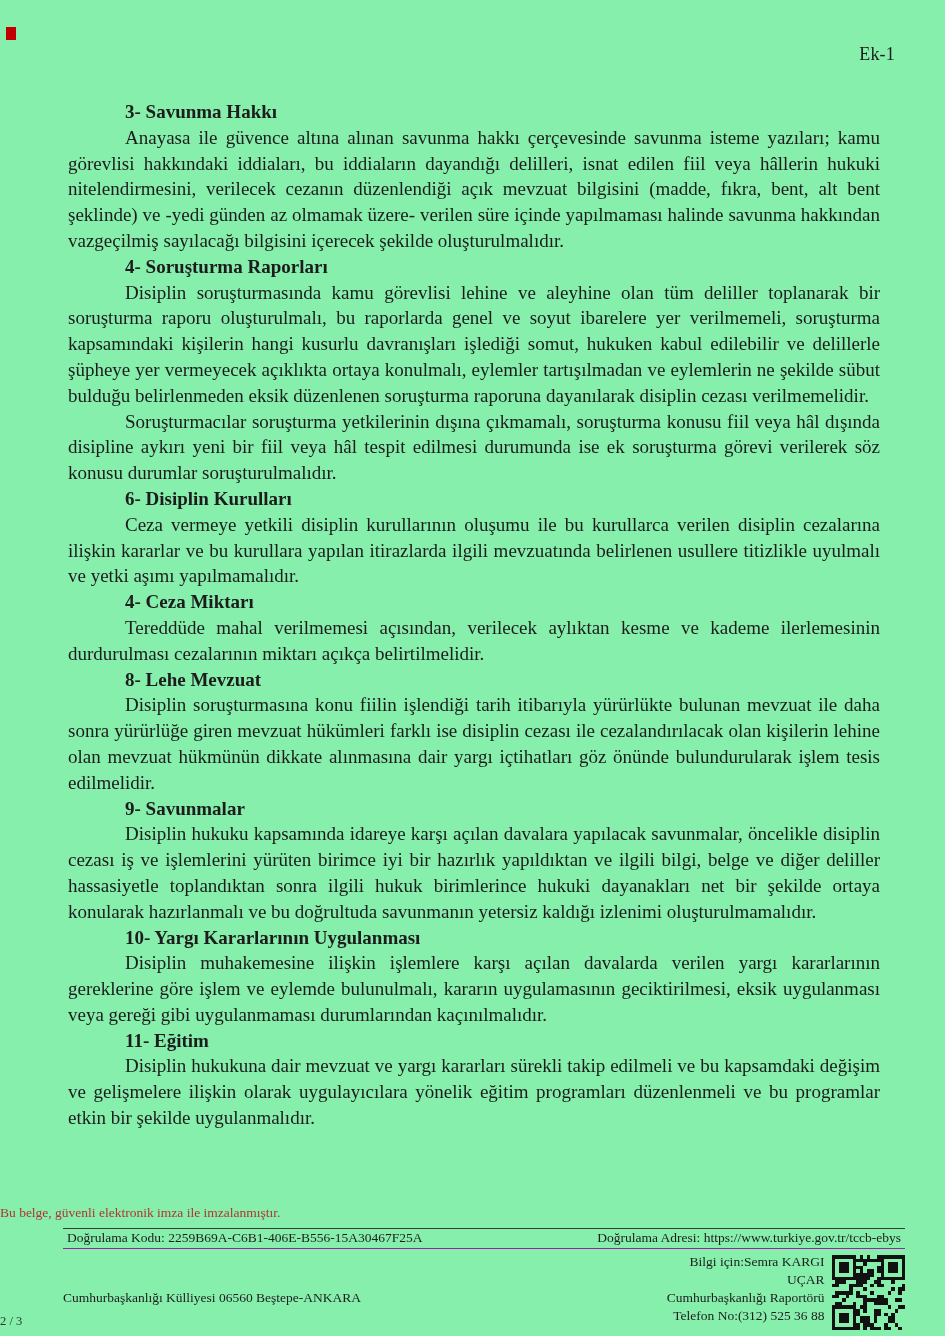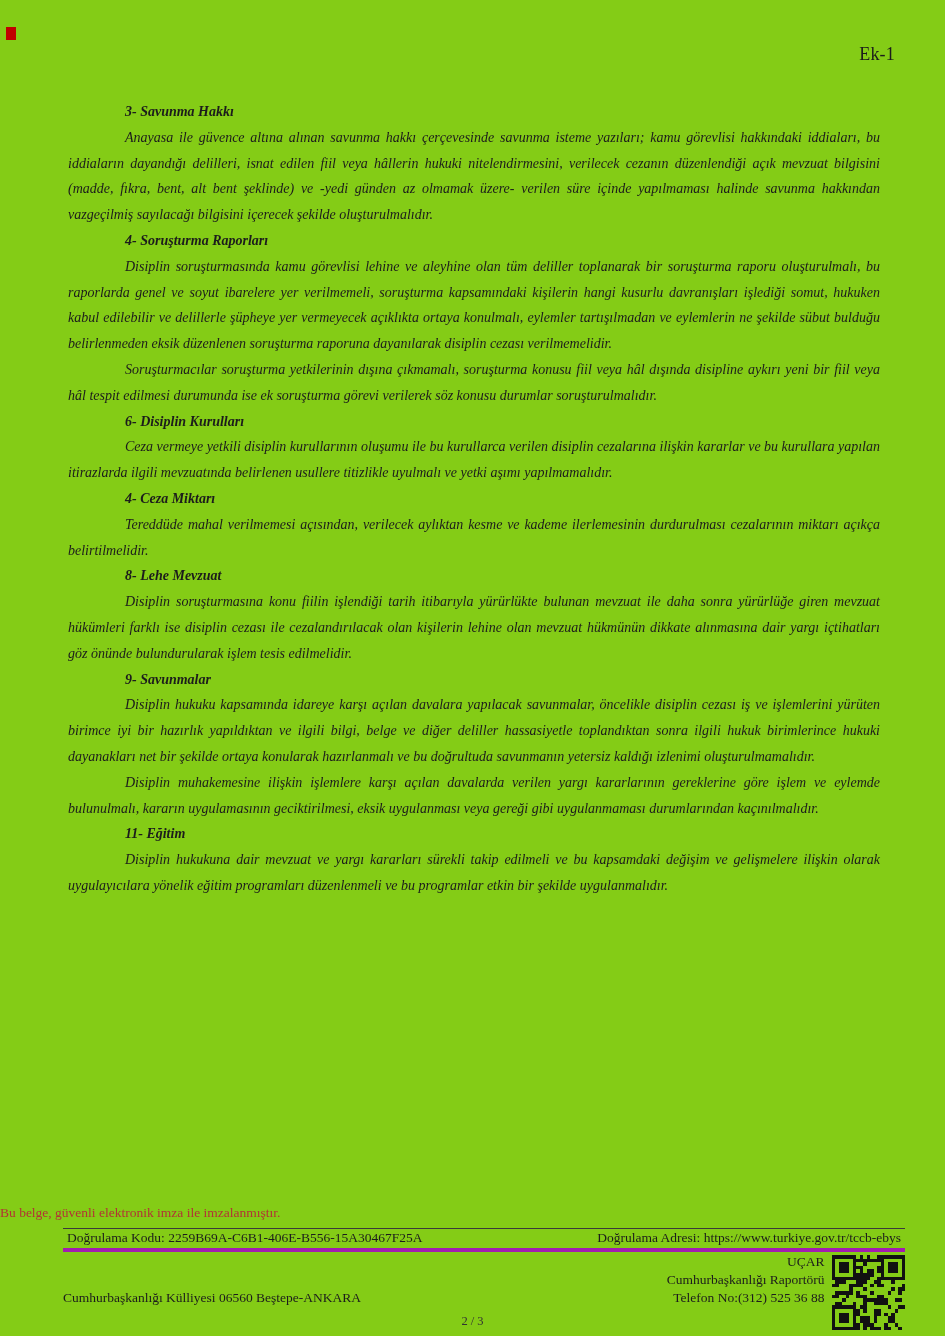--- a/index.html
+++ b/index.html
@@ -1,50 +1,50 @@
 <!DOCTYPE html>
 <html lang="tr"><head>
 <meta charset="utf-8">
 <style>
   html,body { margin:0; padding:0; background:#888; }
   .page {
     position:relative; width:945px; height:1336px; margin:0 auto;
-    background:#84cc16; overflow:hidden;
+    background:#86efac; overflow:hidden;
     font-family:"Liberation Serif", serif; color:#1c1c1c;
   }
   .corner-mark { position:absolute; top:27px; left:6px; width:10px; height:13px; background:#c00000; }
   .annex { position:absolute; top:44px; right:50px; font-size:18px; letter-spacing:0.2px; }
   .doc-body {
     position:absolute; top:99px; left:68px; width:812px;
-    font-size:14px; line-height:25.8px; text-align:justify;font-style:italic;
+    font-size:19px; line-height:25.8px; text-align:justify;
   }
   .doc-body p { margin:0; text-indent:57px; }
   .doc-body p.h { font-weight:bold; text-align:left; }
   .footer-notice {
     position:absolute; top:1205px; left:0; width:100%;
     text-align:left; font-size:13.5px; color:#b23434;
   }
   .vrow {
     position:absolute; top:1228px; left:63px; width:842px; box-sizing:border-box;
-    border-top:1.5px solid #3a3a3a; border-bottom:4px solid #a21caf;
+    border-top:1.5px solid #3a3a3a; border-bottom:1px solid #a21caf;
     padding:1px 4px 2px 4px;
     display:flex; justify-content:space-between; font-size:13.5px;
   }
   .lower {
     position:absolute; top:1253px; left:63px; width:842px;
     display:flex; align-items:flex-start; font-size:13.5px; line-height:18px;
   }
   .lcol { white-space:pre-wrap; }
   .rcol { flex:1; text-align:right; margin-right:7px; }
   .qr {
     display:grid; grid-template-columns:repeat(21, 3.5px); grid-auto-rows:3.6px;
     margin-top:2px;
   }
   .qr .m { background:#111; }
-  .pagenum { position:absolute; top:1314px; left:0; width:100%; text-align:center; font-size:12.5px; color:#333; }
+  .pagenum { position:absolute; top:1314px; left:0; width:100%; text-align:left; font-size:12.5px; color:#333; }
 </style>
 </head>
 <body>
 
 <div class="page">
 
   <div class="corner-mark"></div>
 
   <div class="annex">Ek-1</div>
 
@@ -55,40 +55,42 @@
     <p>Disiplin soruşturmasında kamu görevlisi lehine ve aleyhine olan tüm deliller toplanarak bir soruşturma raporu oluşturulmalı, bu raporlarda genel ve soyut ibarelere yer verilmemeli, soruşturma kapsamındaki kişilerin hangi kusurlu davranışları işlediği somut, hukuken kabul edilebilir ve delillerle şüpheye yer vermeyecek açıklıkta ortaya konulmalı, eylemler tartışılmadan ve eylemlerin ne şekilde sübut bulduğu belirlenmeden eksik düzenlenen soruşturma raporuna dayanılarak disiplin cezası verilmemelidir.</p>
     <p>Soruşturmacılar soruşturma yetkilerinin dışına çıkmamalı, soruşturma konusu fiil veya hâl dışında disipline aykırı yeni bir fiil veya hâl tespit edilmesi durumunda ise ek soruşturma görevi verilerek söz konusu durumlar soruşturulmalıdır.</p>
     <p class="h">6- Disiplin Kurulları</p>
     <p>Ceza vermeye yetkili disiplin kurullarının oluşumu ile bu kurullarca verilen disiplin cezalarına ilişkin kararlar ve bu kurullara yapılan itirazlarda ilgili mevzuatında belirlenen usullere titizlikle uyulmalı ve yetki aşımı yapılmamalıdır.</p>
     <p class="h">4- Ceza Miktarı</p>
     <p>Tereddüde mahal verilmemesi açısından, verilecek aylıktan kesme ve kademe ilerlemesinin durdurulması cezalarının miktarı açıkça belirtilmelidir.</p>
     <p class="h">8- Lehe Mevzuat</p>
     <p>Disiplin soruşturmasına konu fiilin işlendiği tarih itibarıyla yürürlükte bulunan mevzuat ile daha sonra yürürlüğe giren mevzuat hükümleri farklı ise disiplin cezası ile cezalandırılacak olan kişilerin lehine olan mevzuat hükmünün dikkate alınmasına dair yargı içtihatları göz önünde bulundurularak işlem tesis edilmelidir.</p>
     <p class="h">9- Savunmalar</p>
     <p>Disiplin hukuku kapsamında idareye karşı açılan davalara yapılacak savunmalar, öncelikle disiplin cezası iş ve işlemlerini yürüten birimce iyi bir hazırlık yapıldıktan ve ilgili bilgi, belge ve diğer deliller hassasiyetle toplandıktan sonra ilgili hukuk birimlerince hukuki dayanakları net bir şekilde ortaya konularak hazırlanmalı ve bu doğrultuda savunmanın yetersiz kaldığı izlenimi oluşturulmamalıdır.</p>
+    <p class="h">10- Yargı Kararlarının Uygulanması</p>
     <p>Disiplin muhakemesine ilişkin işlemlere karşı açılan davalarda verilen yargı kararlarının gereklerine göre işlem ve eylemde bulunulmalı, kararın uygulamasının geciktirilmesi, eksik uygulanması veya gereği gibi uygulanmaması durumlarından kaçınılmalıdır.</p>
     <p class="h">11- Eğitim</p>
     <p>Disiplin hukukuna dair mevzuat ve yargı kararları sürekli takip edilmeli ve bu kapsamdaki değişim ve gelişmelere ilişkin olarak uygulayıcılara yönelik eğitim programları düzenlenmeli ve bu programlar etkin bir şekilde uygulanmalıdır.</p>
   </div>
 
   <div class="footer-notice">Bu belge, güvenli elektronik imza ile imzalanmıştır.</div>
 
   <div class="vrow">
     <span>Doğrulama Kodu: 2259B69A-C6B1-406E-B556-15A30467F25A</span>
     <span>Doğrulama Adresi: https://www.turkiye.gov.tr/tccb-ebys</span>
   </div>
 
   <div class="lower">
     <div class="lcol">
       <div>Cumhurbaşkanlığı Külliyesi 06560 Beştepe-ANKARA</div>
       
       
       
     </div>
     <div class="rcol">
+      <div>Bilgi için:Semra KARGI</div>
       <div>UÇAR</div>
       <div>Cumhurbaşkanlığı Raportörü</div>
       <div>Telefon No:(312) 525 36 88</div>
     </div>
     <div class="qr" id="qr">
         <span class="m"></span>
         <span class="m"></span>
         <span class="m"></span>
         <span class="m"></span>
         <span class="m"></span>

